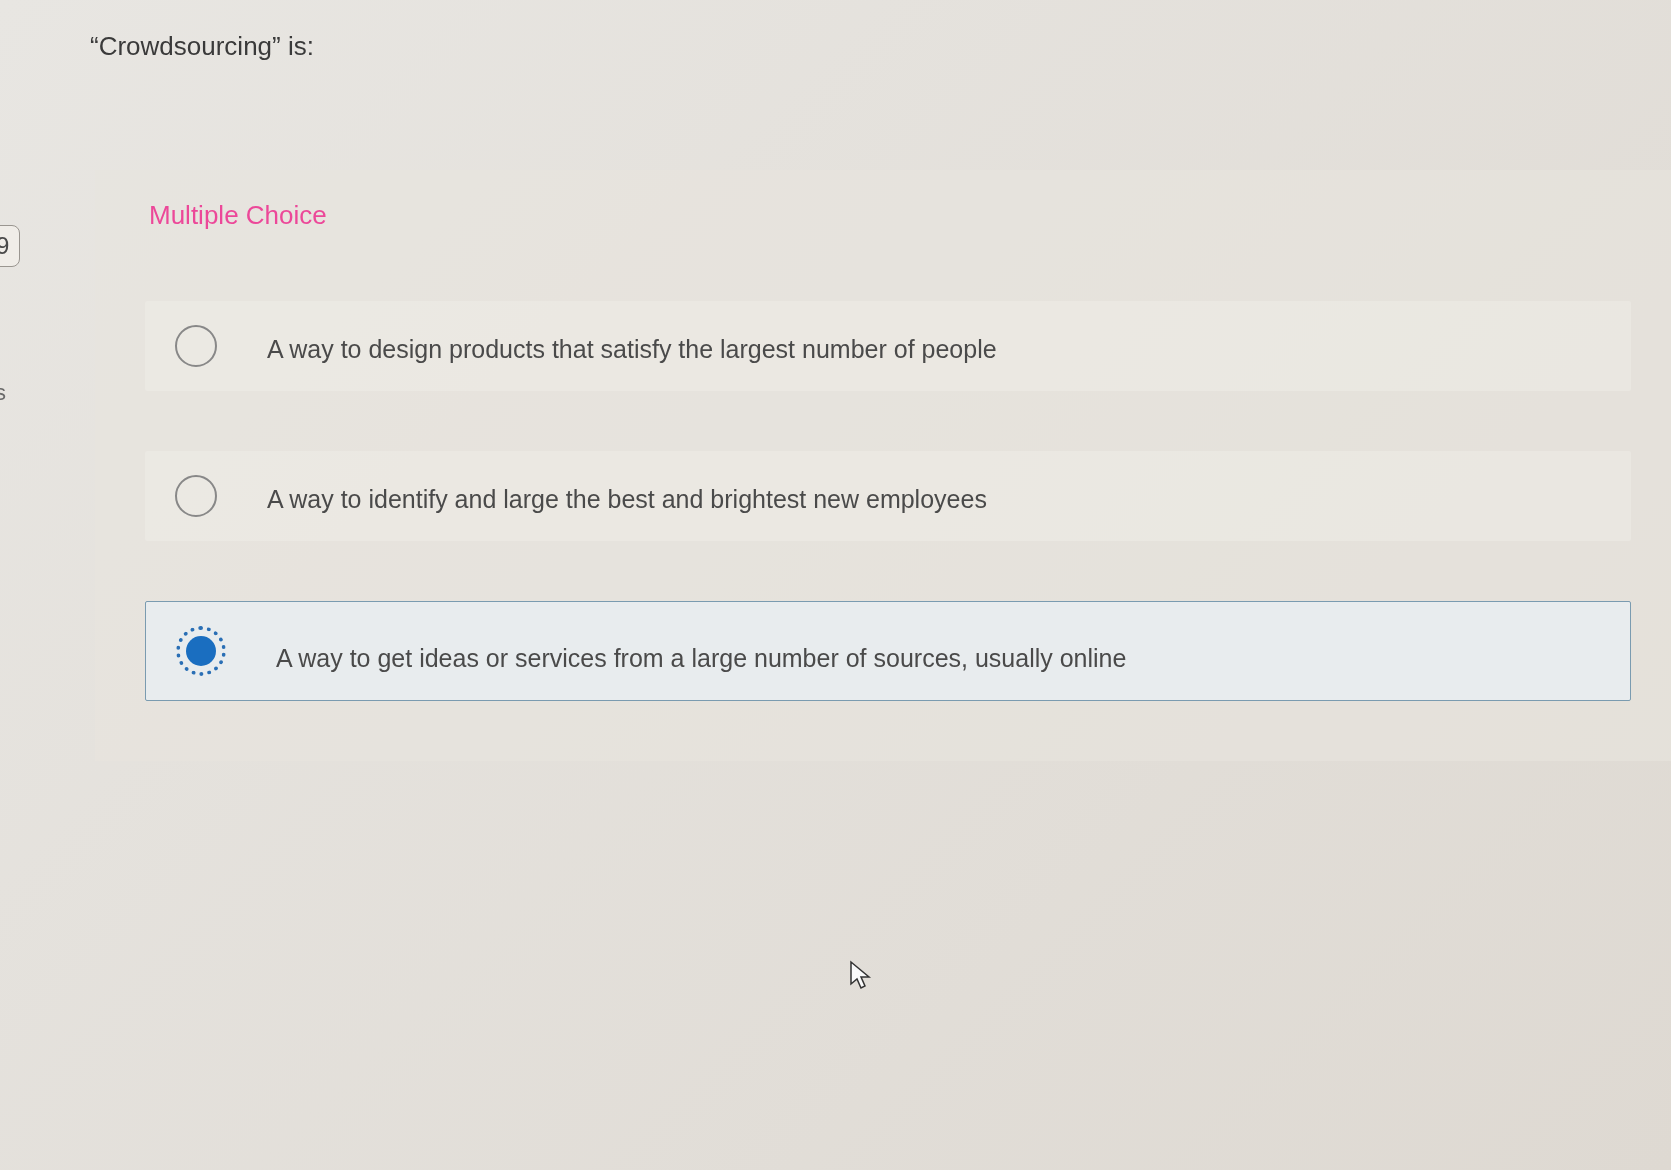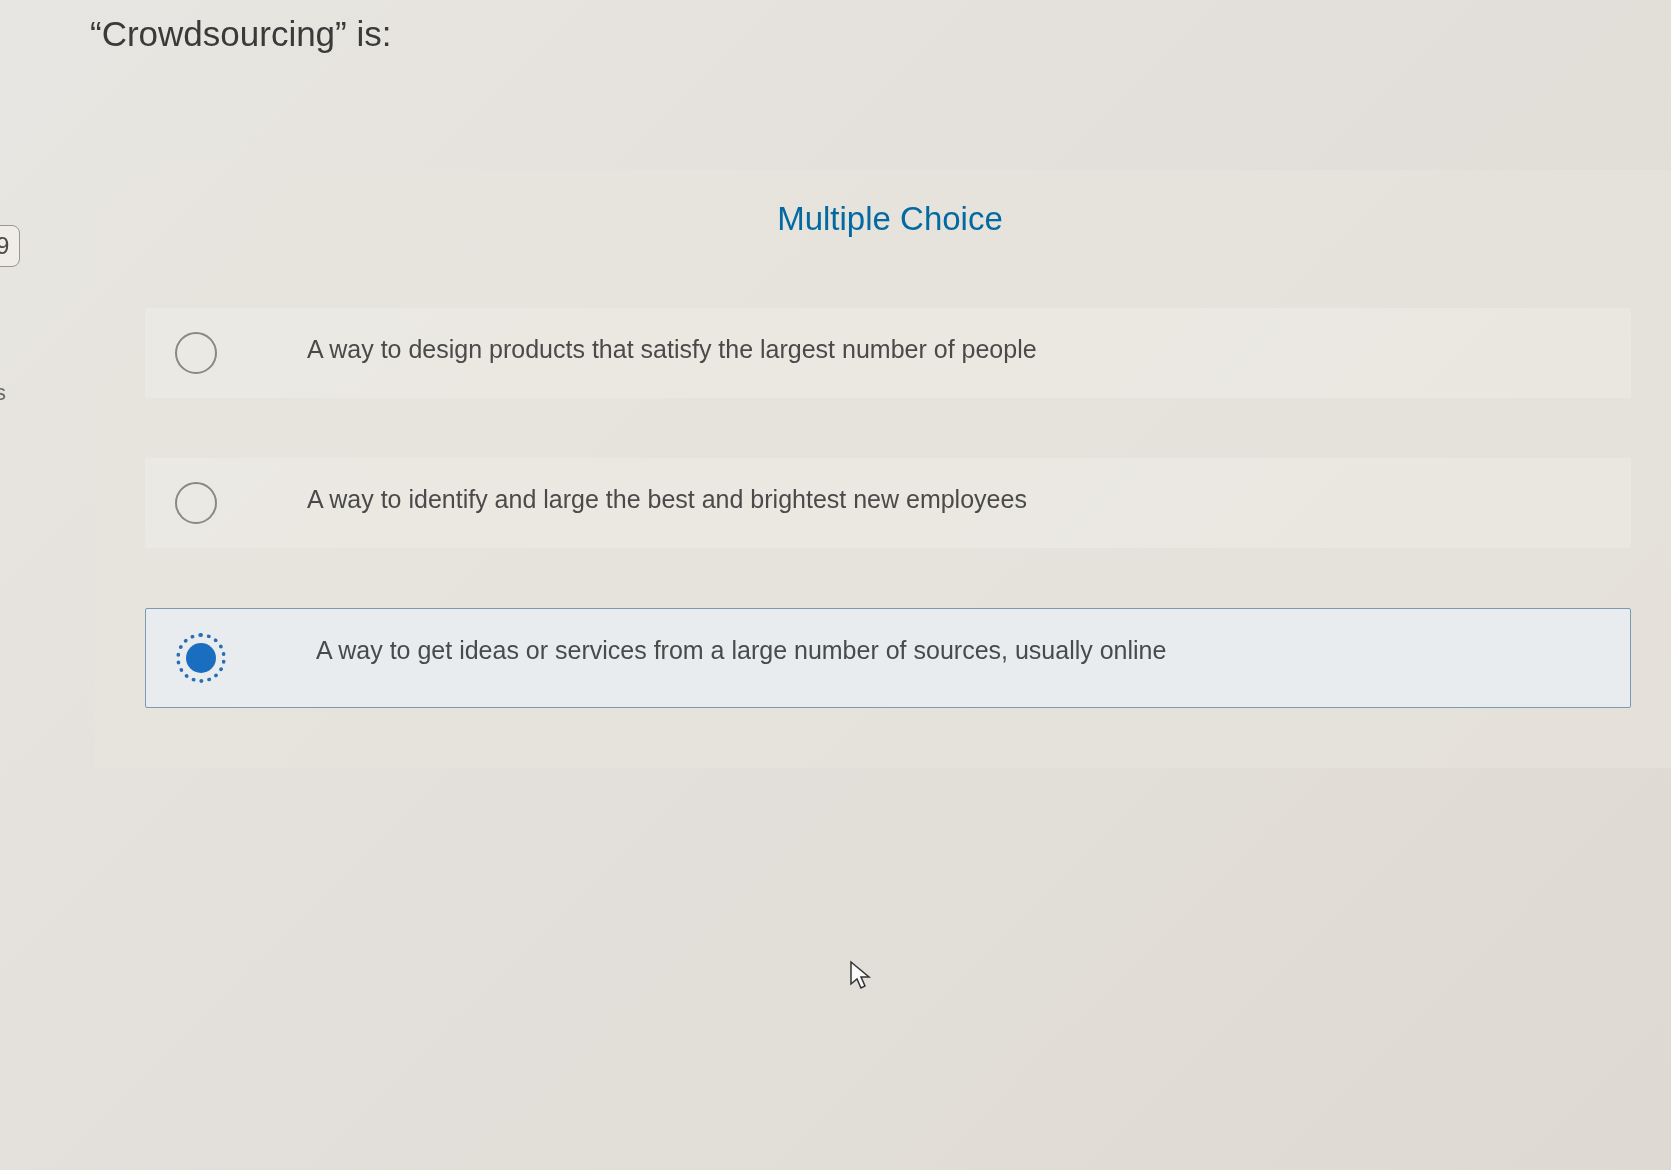--- a/index.html
+++ b/index.html
@@ -29,48 +29,46 @@
     .sidebar-s {
       position: absolute;
       left: -5px;
       top: 380px;
       color: #6a6a6a;
       font-size: 22px;
     }
     .question-prompt {
       position: absolute;
       left: 90px;
-      top: 14px;
-      font-size: 35px;
+      top: 31px;
+      font-size: 26px;
       color: #3a3a3a;
       font-weight: 400;
     }
     .mc-container {
       position: absolute;
       left: 95px;
       top: 170px;
       right: 0;
       background: rgba(232, 228, 222, 0.6);
       padding: 30px 40px 40px 50px;
     }
     .mc-label {
-      font-size: 33px;
-      color: #0369a1;
+      font-size: 26px;
+      color: #ec4899;
       margin-bottom: 70px;
       margin-left: 4px;
-      text-align: center;
     }
     .option {
       display: flex;
-      align-items: flex-start;
+      align-items: flex-end;
       padding: 24px 30px;
       margin-bottom: 60px;
       background: rgba(240, 237, 231, 0.5);
       border-radius: 2px;
-      gap: 40px;
     }
     .option.selected {
       background: #e8ecee;
       border: 1.5px solid #7a9bb0;
       margin-bottom: 20px;
     }
     .radio {
       width: 42px;
       height: 42px;
       border: 2.5px solid #888;

